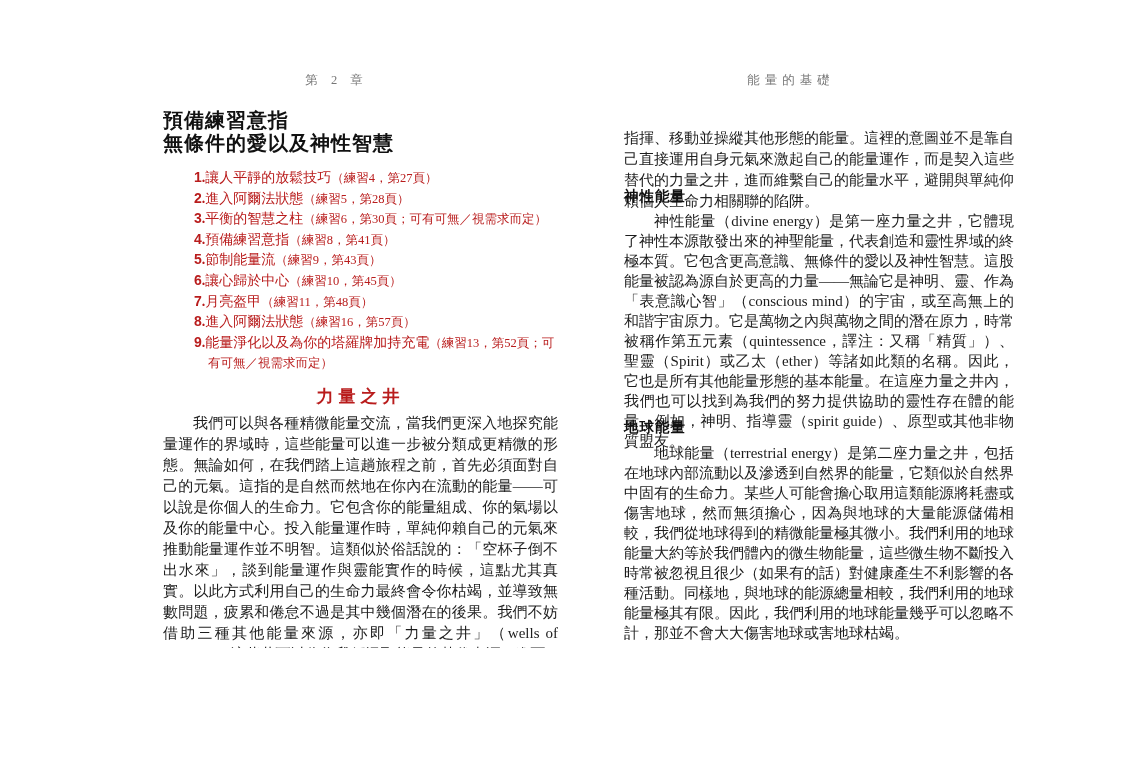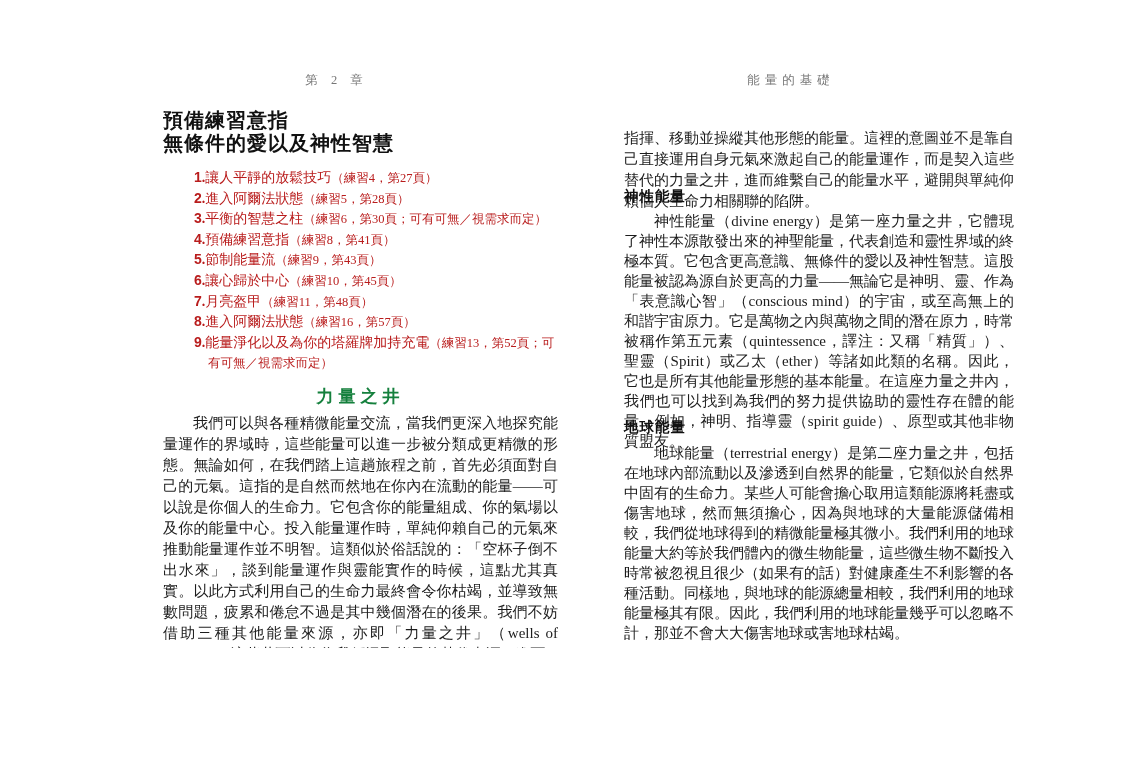--- a/index.html
+++ b/index.html
@@ -56,21 +56,21 @@
   .exercise-dot{font-weight:bold;}
   .exercise-ref{font-size:12.5px;}
 
   .section-heading-center{
     position:absolute;top:385px;left:0;right:0;
     text-align:center;
     font-family:"Liberation Sans","DejaVu Sans",sans-serif;
     font-weight:bold;
     font-size:17px;
     letter-spacing:5px;
-    color:#15803d;
+    color:#b91c1c;
   }
 
   .body-para{
     position:absolute;left:0;right:0;
     font-size:15px;
     line-height:21px;
     text-align:justify;
     text-justify:inter-ideograph;
     color:#1c1c1c;
   }

